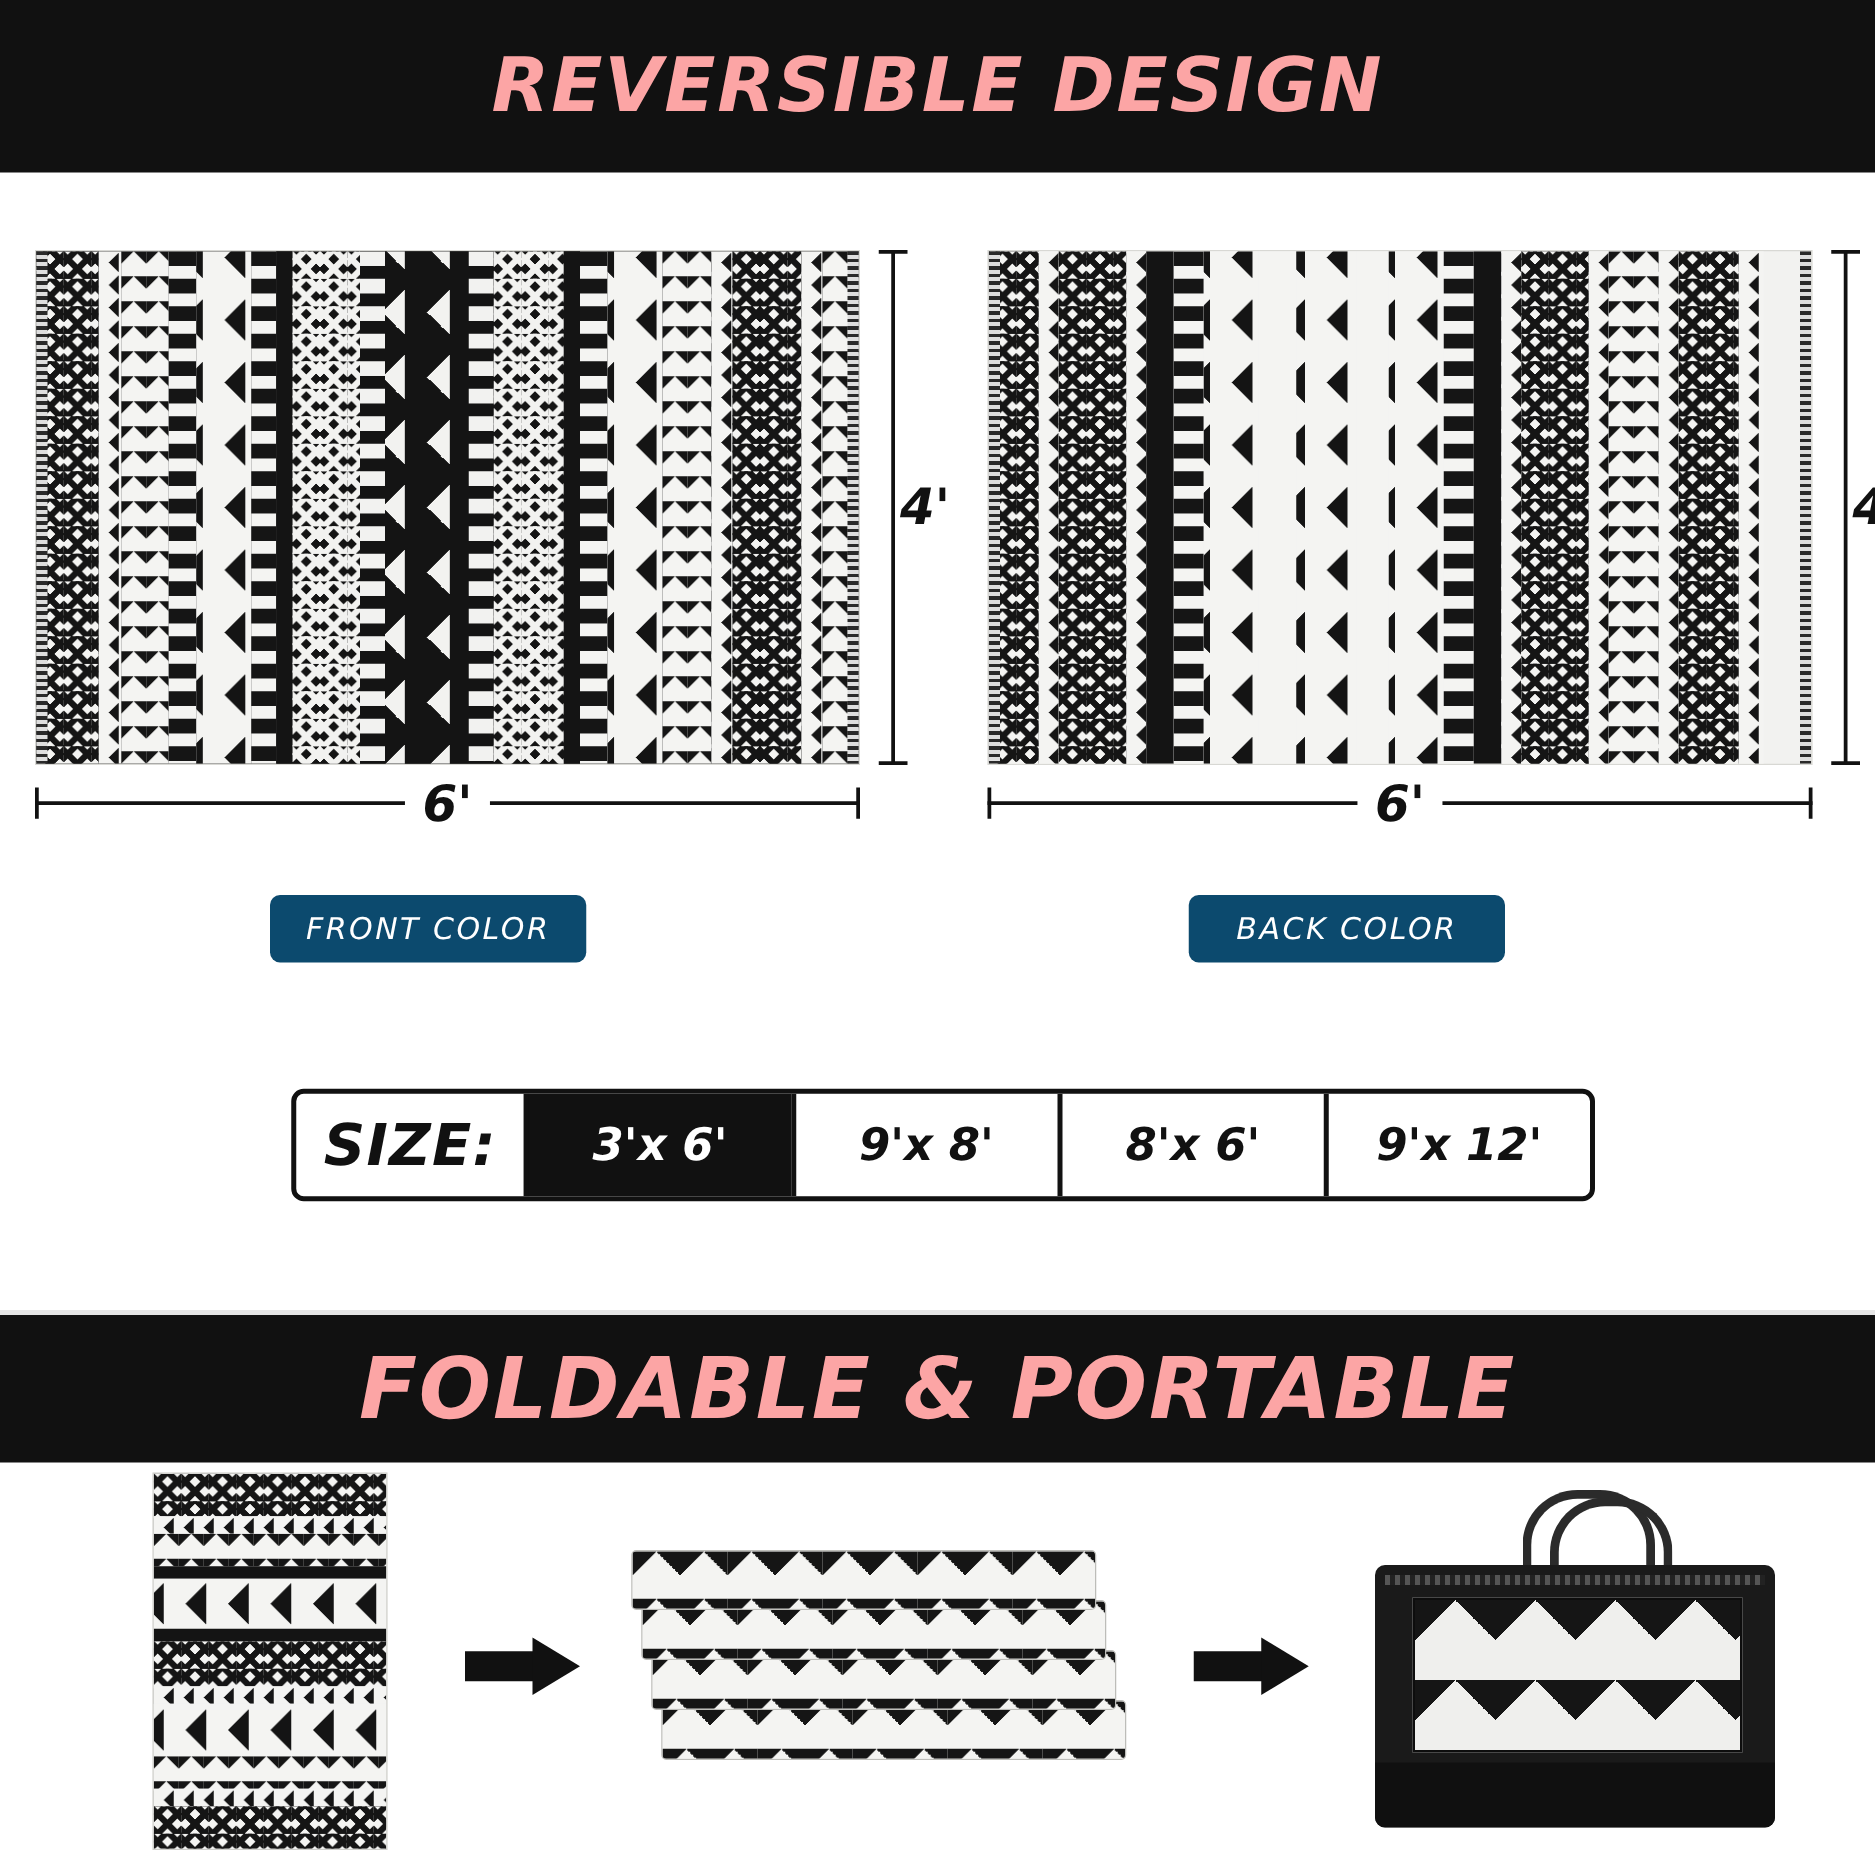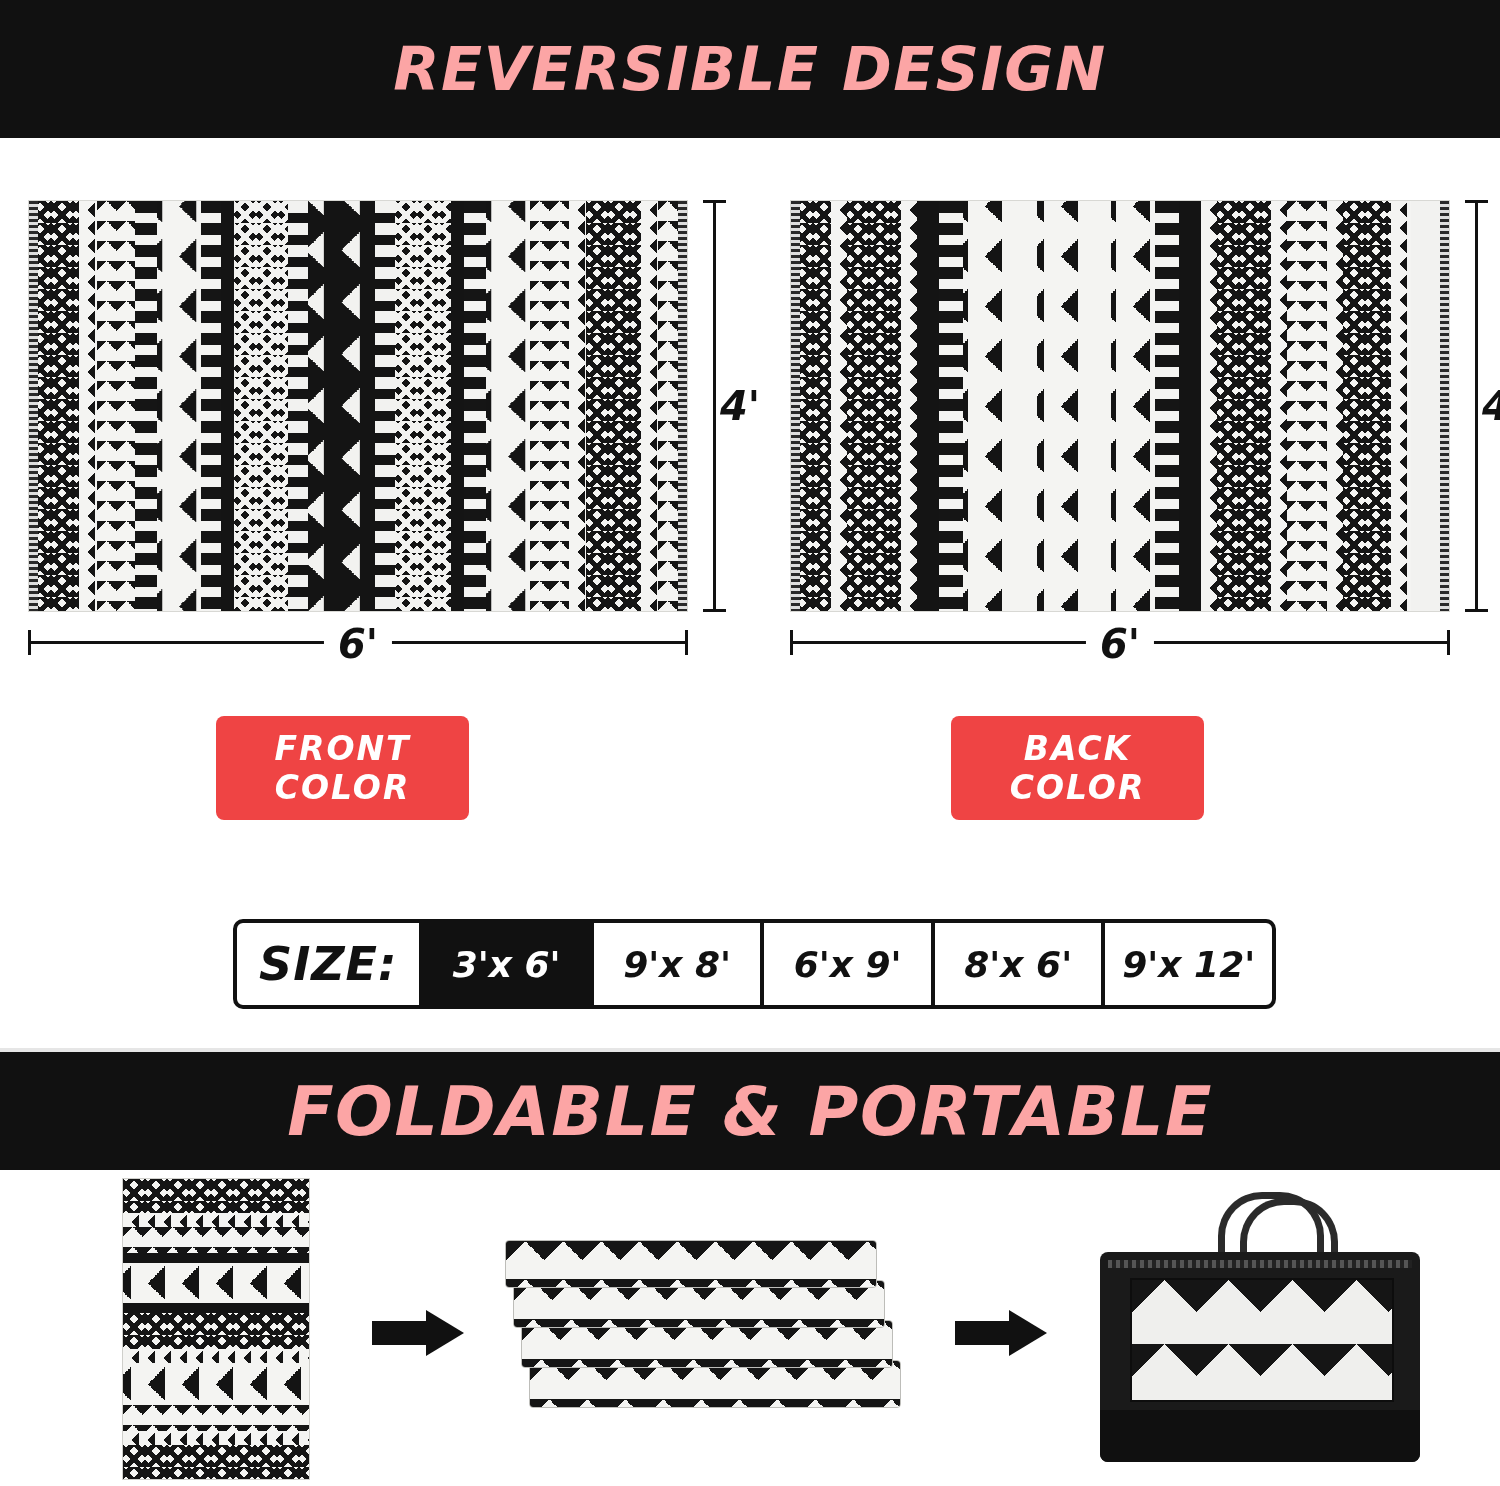--- a/index.html
+++ b/index.html
@@ -209,25 +209,25 @@
     font-weight: 700;
     font-style: italic;
     color: #111;
     font-family: "DejaVu Sans", sans-serif;
   }
 
   
   .color-tag {
     position: absolute;
     top: 578px;
-    background: #ef4444;
+    background: #0c4a6e;
     color: #fff;
     border-radius: 8px;
-    font-size: 33px;
-    font-weight: 700;
+    font-size: 24px;
+    font-weight: 400;
     letter-spacing: 2px;
     font-style: italic;
     font-family: "DejaVu Sans", sans-serif;
     text-align: center;
     padding: 13px 0;
     width: 253px;
   }
   #tag-front { left: 216px; }
   #tag-back  { left: 951px; }
 
@@ -237,21 +237,20 @@
     top: 733px;
     left: 233px;
     width: 1043px;
     height: 90px;
     border: 4px solid #111;
     border-radius: 10px;
     display: flex;
     box-sizing: border-box;
     background: #fff;
     overflow: hidden;
-    margin-top: 48px;
   }
   .size-label {
     display: flex;
     align-items: center;
     justify-content: center;
     padding: 0 22px;
     font-size: 46px;
     font-weight: 700;
     font-style: italic;
     letter-spacing: 1px;
@@ -516,21 +515,20 @@
     <div class="cap right"></div>
     <div class="lbl">6'</div>
   </div>
 
   <div class="color-tag" id="tag-back">BACK COLOR</div>
 
   <div class="size-bar">
     <div class="size-label">SIZE:</div>
     <div class="size-opt active">3'x 6'</div>
     <div class="size-opt">9'x 8'</div>
-    <div class="size-opt">6'x 9'</div>
     <div class="size-opt">8'x 6'</div>
     <div class="size-opt">9'x 12'</div>
   </div>
 
 </div>
 
 <div class="divider"></div>
 
 <div class="banner" id="banner-bottom">
   <div class="banner-title">FOLDABLE &amp; PORTABLE</div>

